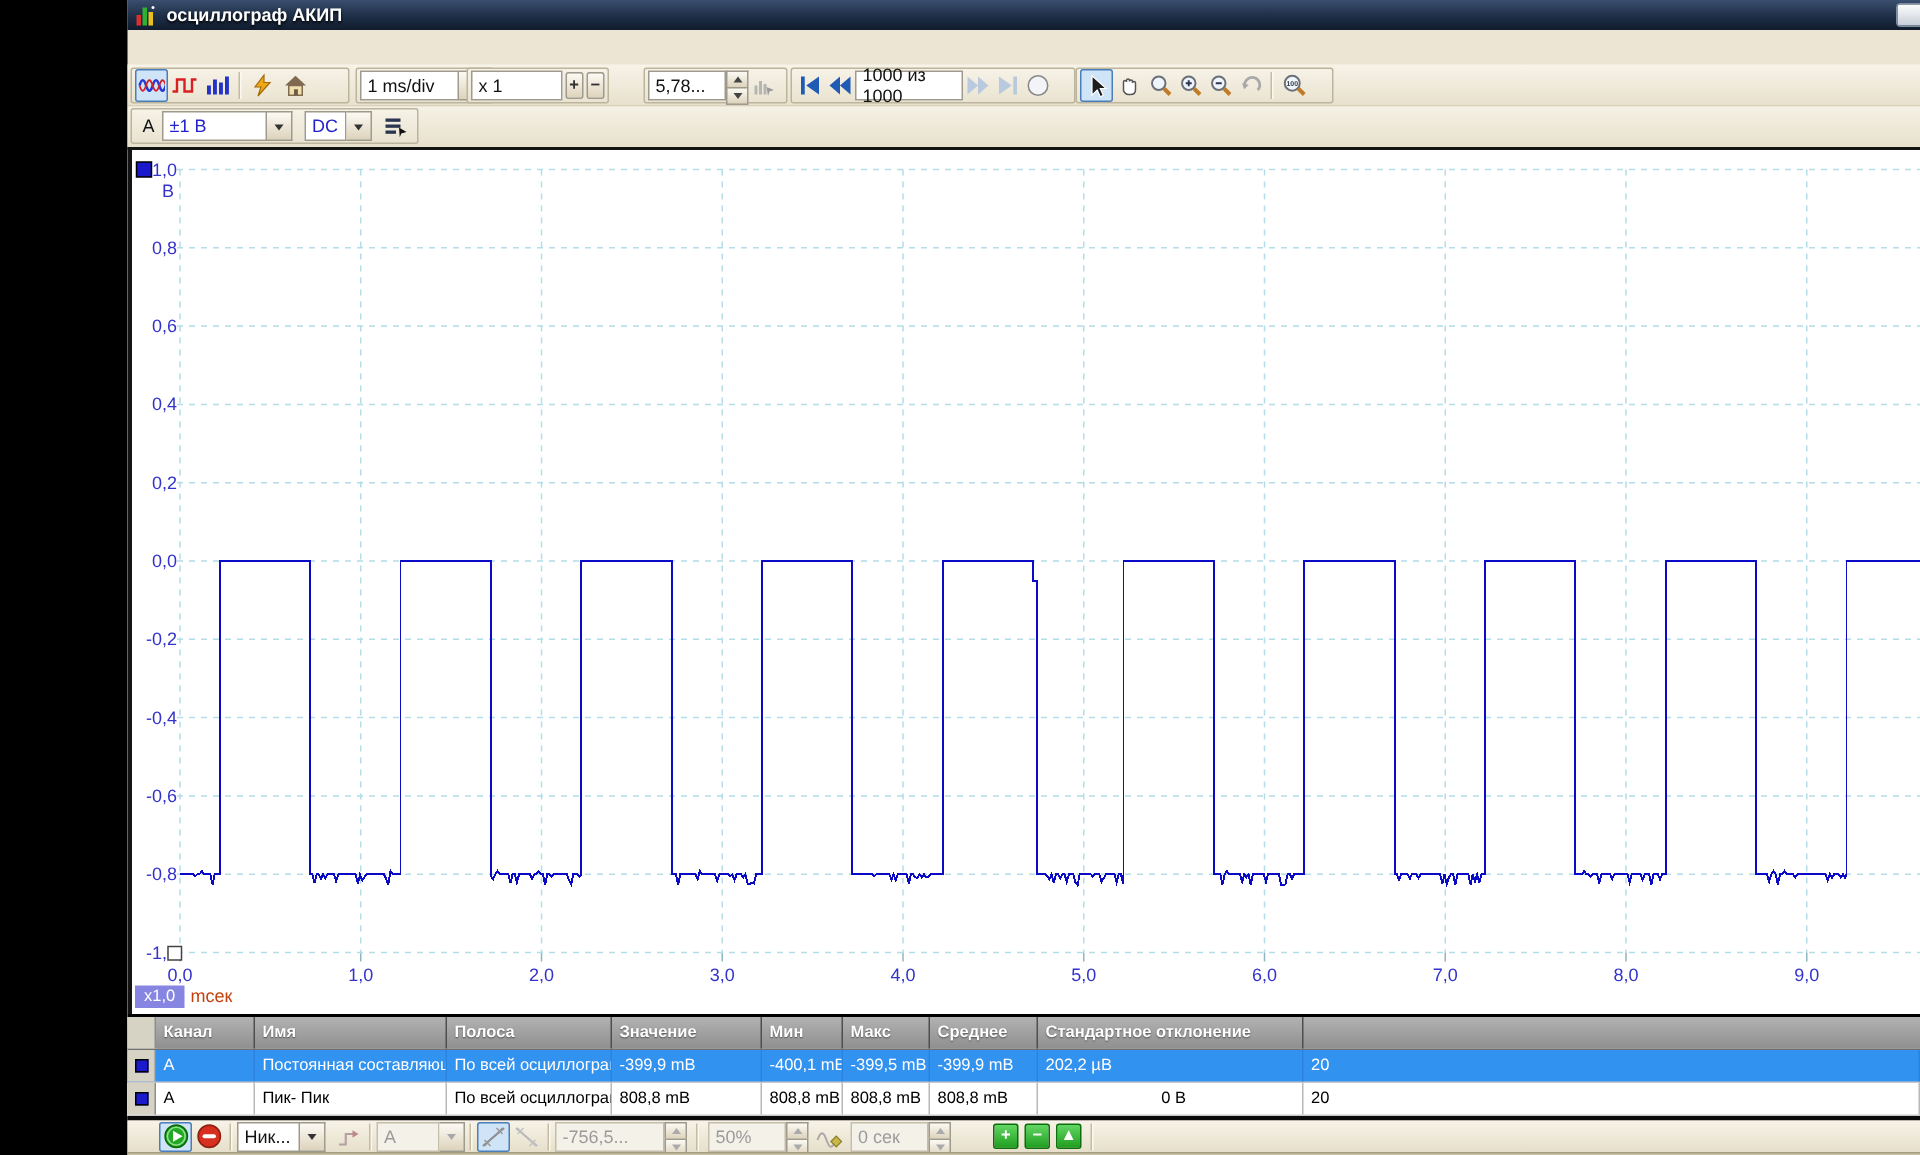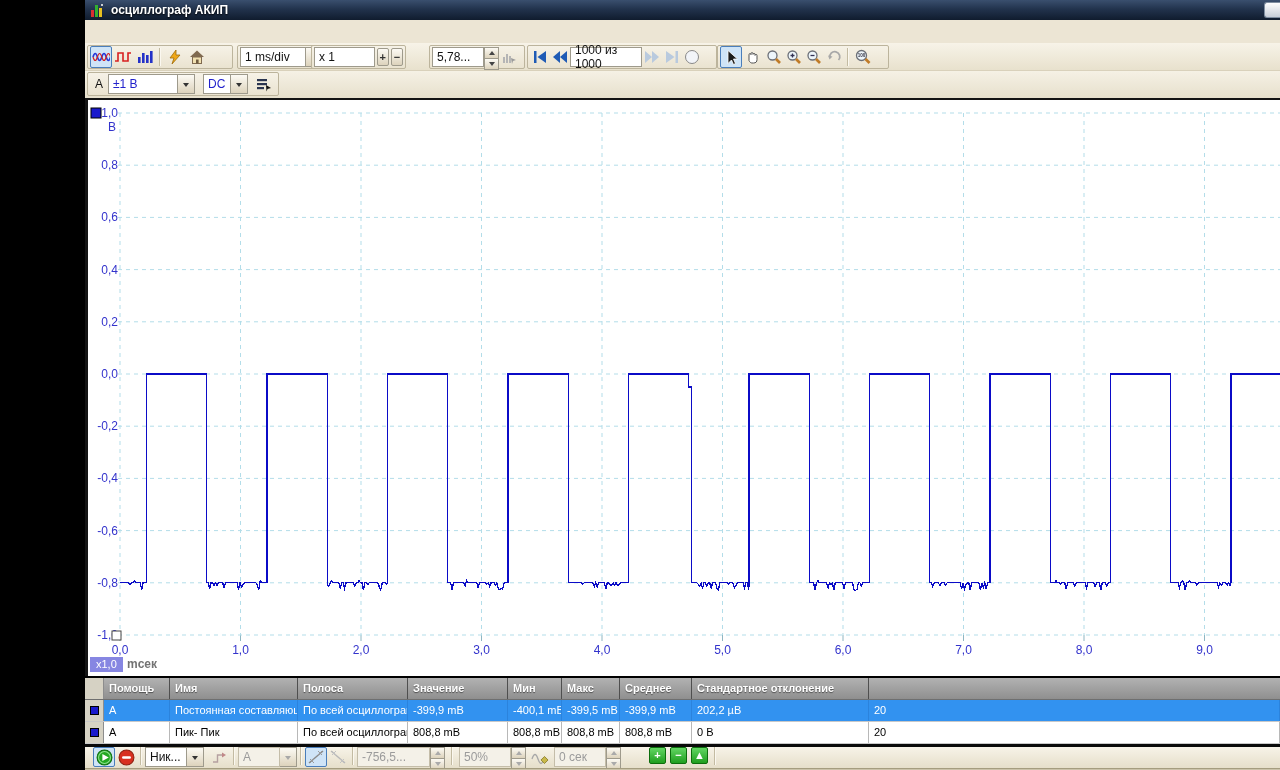--- a/index.html
+++ b/index.html
@@ -51,41 +51,41 @@
   .spinbtns .dn::after{content:"";border:3px solid transparent;border-top:4px solid #444;margin-top:3px;}
   .spinbtns.dis .up::after{border-bottom-color:#aaa;}
   .spinbtns.dis .dn::after{border-top-color:#aaa;}
   .lbl{font-size:12px;color:#111;}
 
   
   .chart{position:absolute;left:0;top:98px;width:1195px;height:578px;background:#fff;
     border-top:2px solid #141414;border-left:3px solid #141414;}
   .badge{position:absolute;left:2px;top:557px;background:#8686e2;color:#fff;font-size:11px;
     padding:1px 6px 2px 6px;}
-  .xunit{position:absolute;left:39px;top:557px;color:#737373;font-size:12px;font-weight:bold;}
+  .xunit{position:absolute;left:39px;top:557px;color:#c2410c;font-size:12px;font-weight:normal;}
 
   
   .mtable{position:absolute;left:0;top:676px;width:1195px;height:68px;background:#fff;
     border-top:2px solid #000;font-size:11px;}
   .trow{display:flex;height:22px;}
   .gut{width:19px;background:#d6d2c4;border-right:1px solid #8d8d8d;display:flex;align-items:center;justify-content:center;}
   .gut .sq{width:9px;height:9px;background:#1a1acc;border:1px solid #000;}
   .thead{background:linear-gradient(180deg,#b2b2b2,#8f8f8f);color:#fff;font-weight:bold;border-bottom:1px solid #6f6f6f;}
   .thead .tcell{border-right:1px solid #4f4f4f;text-shadow:0 1px 1px rgba(0,0,0,.5);}
   .tcell{padding:4px 0 0 5px;white-space:nowrap;overflow:hidden;}
   .trow.body{background:#fff;color:#000;border-bottom:1px solid #c8c8c8;}
   .trow.body .tcell{border-right:1px solid #b8b8b8;}
   .trow.body.sel{background:#3292f0;color:#fff;}
   .trow.body.sel .tcell{border-right:1px solid #2b83dd;}
 
   .blackband{position:absolute;left:0;top:744px;width:1195px;height:3px;background:#0a0a0a;}
 
   
   .statusbar{position:absolute;left:0;top:747px;width:1195px;height:21px;
-    background:linear-gradient(180deg,#f7f3e8,#e6dfca);display:flex;align-items:flex-start;padding-left:8px;}
+    background:linear-gradient(180deg,#f7f3e8,#e6dfca);display:flex;align-items:center;padding-left:21px;}
   .stbtn{width:22px;height:20px;display:flex;align-items:center;justify-content:center;border:1px solid transparent;border-radius:2px;}
   .stbtn.sel{background:#cfe4f7;border-color:#4a7ebb;}
   .greenbtn{width:17px;height:17px;margin-left:4px;border:1px solid #0c6e0c;border-radius:2px;
     background:linear-gradient(180deg,#63d663,#1f9e1f);color:#fff;font-size:11px;font-weight:bold;
     display:flex;align-items:center;justify-content:center;line-height:1;}
   .bstrip{position:absolute;left:0;top:768px;width:1195px;height:2px;background:#cbc3a9;border-top:1px solid #a59d7f;}
 </style>
 </head>
 <body>
 
@@ -327,21 +327,21 @@
           <rect x="24" y="531" width="9" height="9" fill="#fff" stroke="#444"></rect>
           <polyline points="32.0,482.8 33.4,482.8 34.9,482.8 36.3,482.8 37.8,482.8 39.2,482.8 40.7,482.8 42.1,484.2 43.6,482.8 45.0,482.8 46.5,480.7 47.9,482.8 49.4,482.8 50.8,482.8 52.2,482.8 53.7,489.7 55.1,482.8 56.6,482.8 58.0,482.8 58.5,482.8 58.5,274.0 118.8,274.0 118.8,482.8 118.8,482.8 120.2,482.8 121.7,488.8 123.1,482.8 124.5,482.8 126.0,486.0 127.4,482.8 128.9,485.6 130.3,482.8 131.8,482.8 133.2,482.8 134.7,482.8 136.1,487.6 137.6,482.8 139.0,482.8 140.5,482.8 141.9,482.8 143.3,482.8 144.8,482.8 146.2,482.8 147.7,482.8 149.1,482.8 150.6,489.4 152.0,482.8 153.5,487.0 154.9,484.8 156.4,482.8 157.8,482.8 159.2,482.8 160.7,482.8 162.1,482.8 163.6,482.8 165.0,482.8 166.5,482.8 167.9,482.8 169.4,485.6 170.8,489.7 172.3,480.7 173.7,482.8 175.2,482.8 176.6,482.8 178.0,482.8 179.0,482.8 179.0,274.0 239.3,274.0 239.3,482.8 239.3,484.0 240.7,486.2 242.2,482.8 243.6,480.7 245.0,482.8 246.5,482.8 247.9,482.8 249.4,482.8 250.8,482.8 252.3,488.8 253.7,482.8 255.2,482.8 256.6,488.3 258.1,482.8 259.5,482.8 261.0,482.8 262.4,482.8 263.8,482.8 265.3,482.8 266.7,486.0 268.2,482.8 269.6,482.8 271.1,480.7 272.5,482.8 274.0,482.8 275.4,490.1 276.9,482.8 278.3,482.8 279.7,484.5 281.2,482.8 282.6,482.8 284.1,482.8 285.5,482.8 287.0,482.8 288.4,482.8 289.9,482.8 291.3,486.8 292.8,489.7 294.2,482.8 295.7,482.8 297.1,482.8 298.5,484.4 299.5,482.8 299.5,274.0 359.8,274.0 359.8,482.8 359.8,482.8 361.2,482.8 362.7,482.8 364.1,490.0 365.5,482.8 367.0,482.8 368.4,482.8 369.9,482.8 371.3,482.8 372.8,482.8 374.2,482.8 375.7,482.8 377.1,486.0 378.6,480.7 380.0,482.8 381.5,482.8 382.9,482.8 384.3,482.8 385.8,482.8 387.2,482.8 388.7,482.8 390.1,487.4 391.6,482.8 393.0,482.8 394.5,482.8 395.9,482.8 397.4,482.8 398.8,484.1 400.2,482.8 401.7,486.8 403.1,482.8 404.6,482.8 406.0,482.8 407.5,485.1 408.9,482.8 410.4,489.2 411.8,489.5 413.3,488.4 414.7,488.9 416.2,482.8 417.6,482.8 419.0,482.8 420.0,482.8 420.0,274.0 480.3,274.0 480.3,482.8 480.3,482.8 481.7,482.8 483.2,482.8 484.6,482.8 486.0,482.8 487.5,482.8 488.9,482.8 490.4,482.8 491.8,482.8 493.3,482.8 494.7,484.3 496.2,482.8 497.6,482.8 499.1,482.8 500.5,482.8 502.0,482.8 503.4,482.8 504.8,482.8 506.3,486.4 507.7,482.8 509.2,486.9 510.6,482.8 512.1,482.8 513.5,482.8 515.0,482.8 516.4,482.8 517.9,489.2 519.3,482.8 520.7,482.8 522.2,484.9 523.6,485.1 525.1,482.8 526.5,484.9 528.0,482.8 529.4,485.0 530.9,484.8 532.3,482.8 533.8,482.8 535.2,482.8 536.7,482.8 538.1,482.8 539.5,482.8 540.5,482.8 540.5,274.0 600.8,274.0 600.8,287.1 603.3,287.1 603.3,482.8 604.4,482.8 605.8,482.8 607.3,482.8 608.7,482.8 610.2,484.1 611.6,486.2 613.1,482.8 614.5,488.7 615.9,482.8 617.4,482.8 618.8,485.7 620.3,482.8 621.7,482.8 623.2,488.0 624.6,482.8 626.1,482.8 627.5,482.8 629.0,488.4 630.4,490.2 631.8,482.8 633.3,482.8 634.7,482.8 636.2,482.8 637.6,482.8 639.1,482.8 640.5,484.3 642.0,482.8 643.4,482.8 644.9,482.8 646.3,487.9 647.8,485.6 649.2,482.8 650.6,482.8 652.1,482.8 653.5,482.8 655.0,482.8 656.4,488.1 657.9,482.8 659.3,482.8 660.8,489.5 661.0,482.8 661.0,274.0 721.3,274.0 721.3,482.8 721.3,482.8 722.7,482.8 724.2,482.8 725.6,482.8 727.0,489.7 728.5,482.8 729.9,480.7 731.4,482.8 732.8,482.8 734.3,482.8 735.7,482.8 737.2,482.8 738.6,482.8 740.1,488.0 741.5,482.8 742.9,484.9 744.4,482.8 745.8,489.9 747.3,482.8 748.7,482.8 750.2,482.8 751.6,482.8 753.1,482.8 754.5,482.8 756.0,488.0 757.4,482.8 758.9,482.8 760.3,482.8 761.7,482.8 763.2,482.8 764.6,482.8 766.1,489.9 767.5,490.3 769.0,489.4 770.4,482.8 771.9,482.8 773.3,485.8 774.8,482.8 776.2,482.8 777.7,482.8 779.1,482.8 780.5,482.8 781.5,482.8 781.5,274.0 841.8,274.0 841.8,482.8 841.8,482.8 843.2,482.8 844.7,486.5 846.1,482.8 847.5,482.8 849.0,482.8 850.4,482.8 851.9,485.8 853.3,482.8 854.8,482.8 856.2,482.8 857.7,485.5 859.1,482.8 860.6,482.8 862.0,482.8 863.4,482.8 864.9,482.8 866.3,482.8 867.8,482.8 869.2,482.8 870.7,482.8 872.1,482.8 873.6,488.9 875.0,482.8 876.5,489.2 877.9,485.0 879.4,482.8 880.8,482.8 882.2,490.2 883.7,482.8 885.1,482.8 886.6,482.8 888.0,482.8 889.5,482.8 890.9,482.8 892.4,489.9 893.8,482.8 895.3,487.6 896.7,482.8 898.2,488.7 899.6,482.8 901.0,482.8 902.0,482.8 902.0,274.0 962.3,274.0 962.3,482.8 962.3,482.8 963.7,482.8 965.2,482.8 966.6,482.8 968.0,480.7 969.5,482.8 970.9,482.8 972.4,484.2 973.8,482.8 975.3,482.8 976.7,482.8 978.2,488.9 979.6,482.8 981.1,482.8 982.5,482.8 983.9,482.8 985.4,482.8 986.8,486.0 988.3,482.8 989.7,482.8 991.2,482.8 992.6,482.8 994.1,482.8 995.5,482.8 997.0,482.8 998.4,488.1 999.9,482.8 1001.3,482.8 1002.7,482.8 1004.2,482.8 1005.6,482.8 1007.1,486.6 1008.5,482.8 1010.0,482.8 1011.4,482.8 1012.9,489.9 1014.3,482.8 1015.8,482.8 1017.2,482.8 1018.7,486.2 1020.1,482.8 1021.5,482.8 1022.5,482.8 1022.5,274.0 1082.8,274.0 1082.8,482.8 1082.8,482.8 1084.2,482.8 1085.7,482.8 1087.1,482.8 1088.5,482.8 1090.0,482.8 1091.4,487.8 1092.9,482.8 1094.3,480.7 1095.8,482.8 1097.2,489.7 1098.7,482.8 1100.1,482.8 1101.6,480.7 1103.0,482.8 1104.5,482.8 1105.9,482.8 1107.3,482.8 1108.8,484.9 1110.2,482.8 1111.7,482.8 1113.1,482.8 1114.6,482.8 1116.0,482.8 1117.5,482.8 1118.9,482.8 1120.4,482.8 1121.8,482.8 1123.2,482.8 1124.7,482.8 1126.1,482.8 1127.6,482.8 1129.0,482.8 1130.5,486.9 1131.9,482.8 1133.4,485.1 1134.8,482.8 1136.3,482.8 1137.7,482.8 1139.2,485.1 1140.6,482.8 1142.0,485.3 1143.0,482.8 1143.0,274.0 1192.4,274.0" fill="none" stroke="#0b0bc7" stroke-width="1.3" shape-rendering="crispEdges"></polyline>
         </svg>
       <div class="badge">x1,0</div>
       <div class="xunit">mсек</div>
     </div>
 
     <div class="mtable" id="mtable">
         <div class="trow thead">
           <div class="gut"></div>
-          <div class="tcell th" style="width: 66px;">Помощь</div>
+          <div class="tcell th" style="width: 66px;">Канал</div>
           <div class="tcell th" style="width: 128px;">Имя</div>
           <div class="tcell th" style="width: 110px;">Полоса</div>
           <div class="tcell th" style="width: 100px;">Значение</div>
           <div class="tcell th" style="width: 54px;">Мин</div>
           <div class="tcell th" style="width: 58px;">Макс</div>
           <div class="tcell th" style="width: 72px;">Среднее</div>
           <div class="tcell th" style="width: 177px;">Стандартное отклонение</div>
         </div>
         <div class="trow body sel">
           <div class="gut">
@@ -361,21 +361,21 @@
           <div class="gut">
             <div class="sq"></div>
           </div>
           <div class="tcell" style="width: 66px;">A</div>
           <div class="tcell" style="width: 128px;">Пик- Пик</div>
           <div class="tcell" style="width: 110px;">По всей осциллограмме</div>
           <div class="tcell" style="width: 100px;">808,8 mВ</div>
           <div class="tcell" style="width: 54px;">808,8 mВ</div>
           <div class="tcell" style="width: 58px;">808,8 mВ</div>
           <div class="tcell" style="width: 72px;">808,8 mВ</div>
-          <div class="tcell" style="width: 177px;">0 В</div>
+          <div class="tcell" style="width: 177px; text-align: center;">0 В</div>
           <div class="tcell" style="flex: 1 1 0%;">20</div>
         </div>
       </div>
     <div class="blackband"></div>
 
     <div class="statusbar">
       <div class="stbtn sel">
         <svg width="17" height="17" viewBox="0 0 16 16">
           <circle cx="8" cy="8" r="7" fill="#22a822" stroke="#0c6c0c"></circle>
           <circle cx="8" cy="8" r="5.6" fill="none" stroke="#8fe08f" stroke-width="1"></circle>

